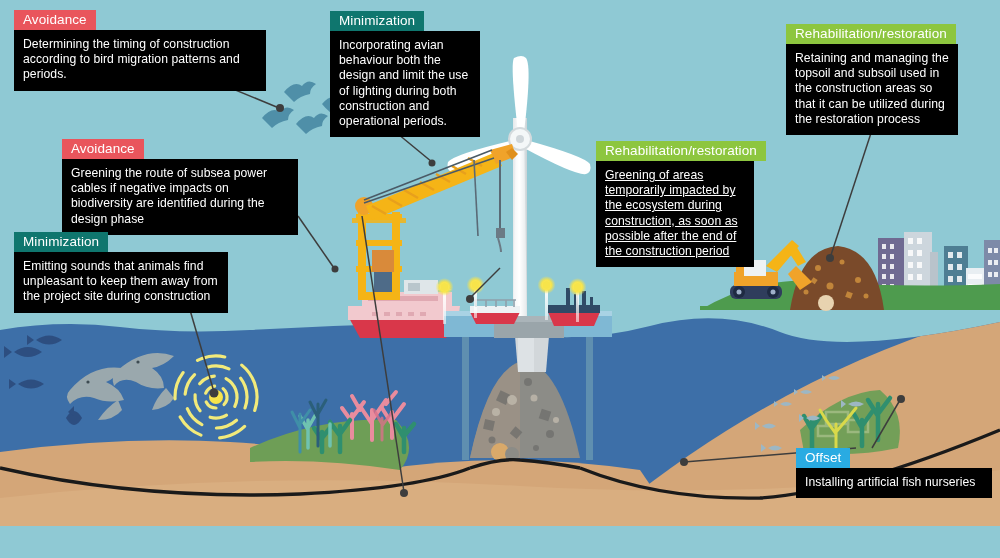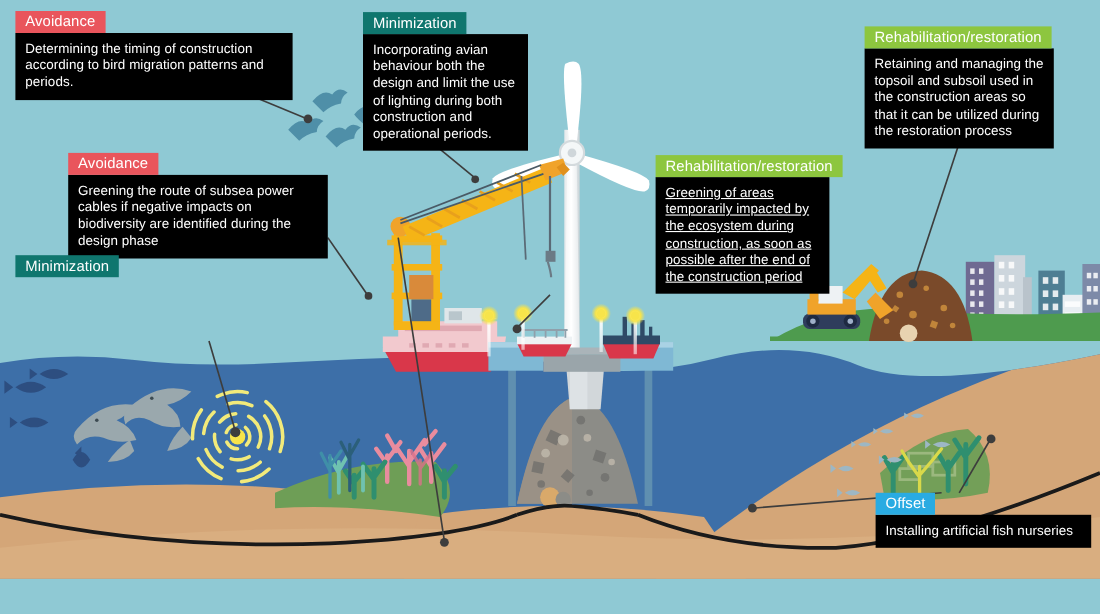--- a/index.html
+++ b/index.html
@@ -465,20 +465,23 @@
 
   <div class="callout" id="c-rehab-green">
     <div class="tag green">Rehabilitation/restoration</div>
     <div class="body">
         <p>Greening of areas temporarily impacted by the ecosystem during construction, as soon as possible after the end of the construction period</p>
       </div>
   </div>
 
   <div class="callout" id="c-min-sound">
     <div class="tag orange">Minimization</div>
+    <div class="body">
+        <p>Emitting sounds that animals find unpleasant to keep them away from the project site during construction</p>
+      </div>
   </div>
 
   <div class="callout" id="c-offset">
     <div class="tag blue">Offset</div>
     <div class="body">
         <p>Installing artificial fish nurseries</p>
       </div>
   </div>
 
 </div>

